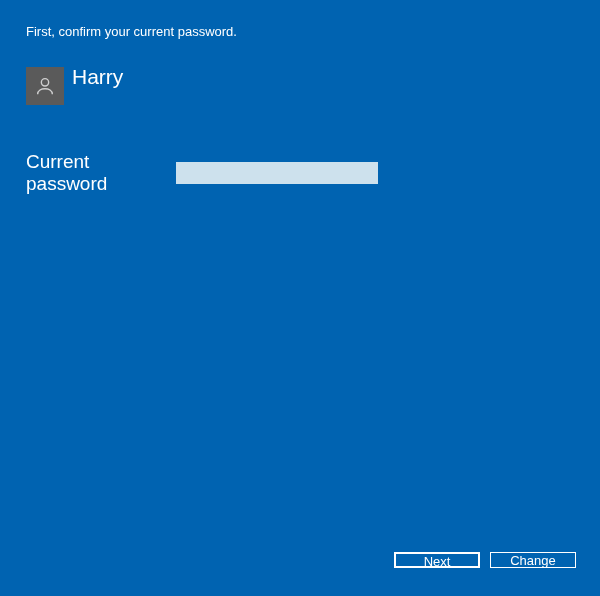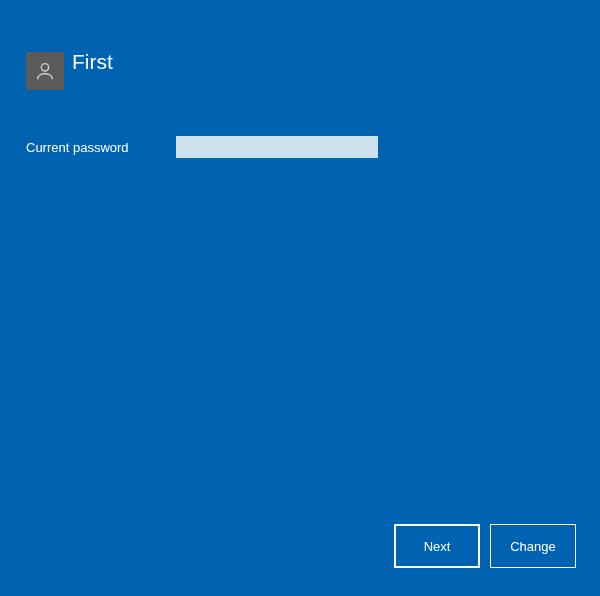--- a/index.html
+++ b/index.html
@@ -56,21 +56,21 @@
       line-height: 1.1;
       margin-top: -2px;
     }
     .form-row {
       display: flex;
       align-items: center;
       padding: 46px 26px 0 26px;
       gap: 14px;
     }
     .field-label {
-      font-size: 13px;
+      font-size: 19px;
       width: 136px;
     }
     .password-input {
       width: 202px;
       height: 22px;
       background: #cde1ed;
       border: none;
       outline: none;
       padding: 0 6px;
       font-size: 13px;
@@ -78,47 +78,48 @@
     }
     .footer {
       position: absolute;
       bottom: 28px;
       right: 24px;
       display: flex;
       gap: 10px;
     }
     .btn {
       min-width: 86px;
-      height: 44px;
+      height: 16px;
       background: transparent;
       color: #ffffff;
       font-size: 13px;
       font-family: inherit;
       border: 1px solid #ffffff;
       cursor: pointer;
       padding: 0 12px;
     }
     .btn.primary {
       border: 2px solid #ffffff;
     }
   </style>
 </head>
 <body>
 
 <div class="header">
+  <div class="subtitle">First, confirm your current password.</div>
 </div>
 
 <div class="user-row">
   <div class="avatar">
     <svg viewBox="0 0 24 24">
       <circle cx="12" cy="8" r="4"></circle>
       <path d="M4 21c0-4 4-6 8-6s8 2 8 6"></path>
     </svg>
   </div>
-  <div class="username">First</div>
+  <div class="username">Harry</div>
 </div>
 
 <div class="form-row">
   <div class="field-label">Current password</div>
   <input type="password" class="password-input" value="" style="">
 </div>
 
 <div class="footer">
   <button class="btn primary">Next</button>
   <button class="btn">Change</button>

